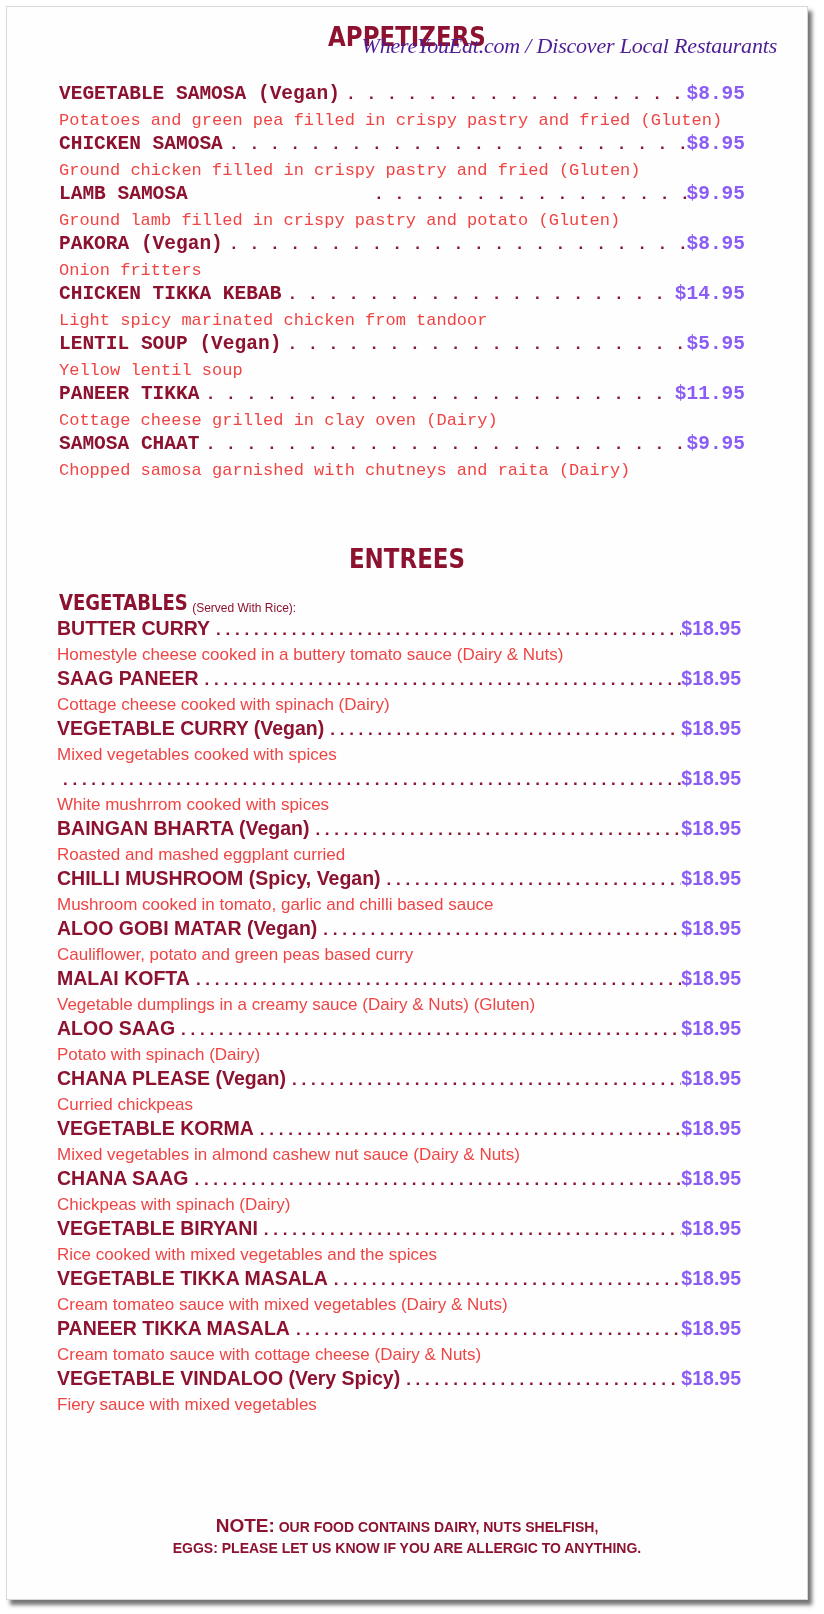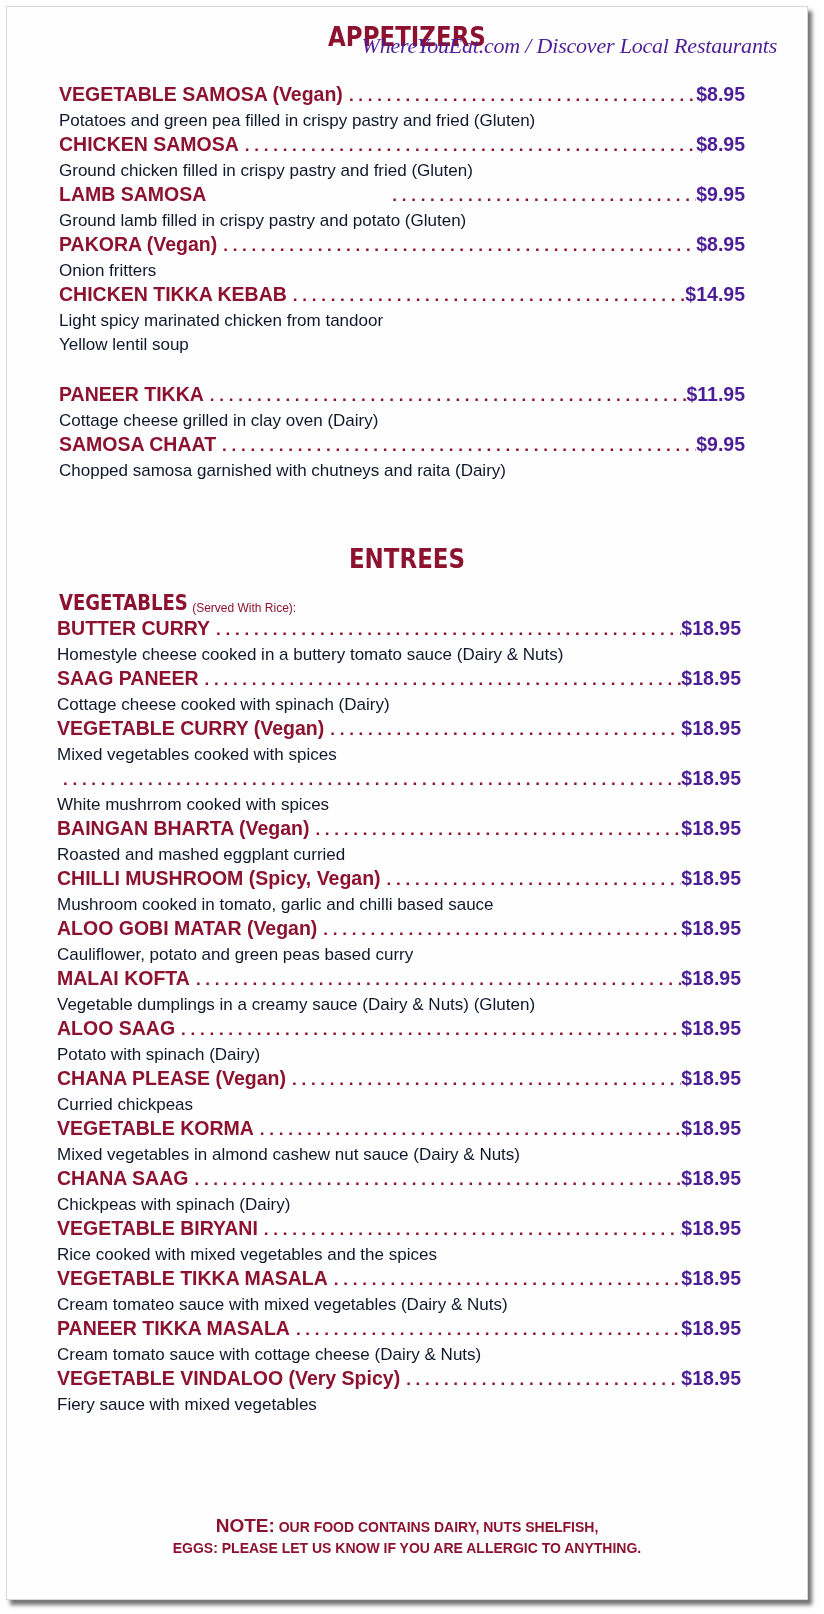--- a/index.html
+++ b/index.html
@@ -36,28 +36,28 @@
     .name {
       color: #8c1230; font-weight: bold; font-size: 19.5px;
       transform-origin: left; flex: 0 0 auto;
     }
     .dots {
       flex: 1 1 auto; overflow: hidden; color: #8c1230; font-size: 17px;
       letter-spacing: 5px; padding: 0 6px; font-weight: bold;
     }
     .dots::before { content: ". . . . . . . . . . . . . . . . . . . . . . . . . . . . . . . . . . . . . . . . . . . . . . . . . . . . . . . . . . . . . . . . . . . . . . . ."; letter-spacing: 0px; }
     .price {
-      color: #4c1d95; font-weight: bold; font-size: 19.5px; flex: 0 0 auto;
+      color: #8b5cf6; font-weight: bold; font-size: 19.5px; flex: 0 0 auto;
     }
     .desc {
-      color: #0f172a; font-size: 17px; height: 24px; line-height: 24px;
+      color: #ef4444; font-size: 17px; height: 24px; line-height: 24px;
       white-space: nowrap;
     }
     .appetizers { top: 76px; }
-    .appetizers .item { padding-left: 52px; padding-right: 62px; }
+    .appetizers .item { padding-left: 52px; padding-right: 62px; font-family: Liberation Mono, monospace; }
     .subheading {
       position: absolute; top: 583px; left: 52px; white-space: nowrap;
       display: flex; align-items: flex-end;
     }
     .subheading .sub-main {
       font-family: "DejaVu Sans", sans-serif; font-weight: bold; color: #8c1230;
       font-size: 22px; transform: scaleX(0.82); transform-origin: left; display: inline-block;
       margin-right: -24px;
     }
     .subheading .sub-note {
@@ -117,20 +117,25 @@
     </div>
     <div class="item">
       <div class="row">
           <span class="name">CHICKEN TIKKA KEBAB</span>
           <span class="dots"></span>
           <span class="price">$14.95</span>
         </div>
       <div class="desc">Light spicy marinated chicken from tandoor</div>
     </div>
     <div class="item">
+      <div class="row">
+          <span class="name">LENTIL SOUP (Vegan)</span>
+          <span class="dots"></span>
+          <span class="price">$5.95</span>
+        </div>
       <div class="desc">Yellow lentil soup</div>
     </div>
     <div class="item">
       <div class="row">
           <span class="name">PANEER TIKKA</span>
           <span class="dots"></span>
           <span class="price">$11.95</span>
         </div>
       <div class="desc">Cottage cheese grilled in clay oven (Dairy)</div>
     </div>

